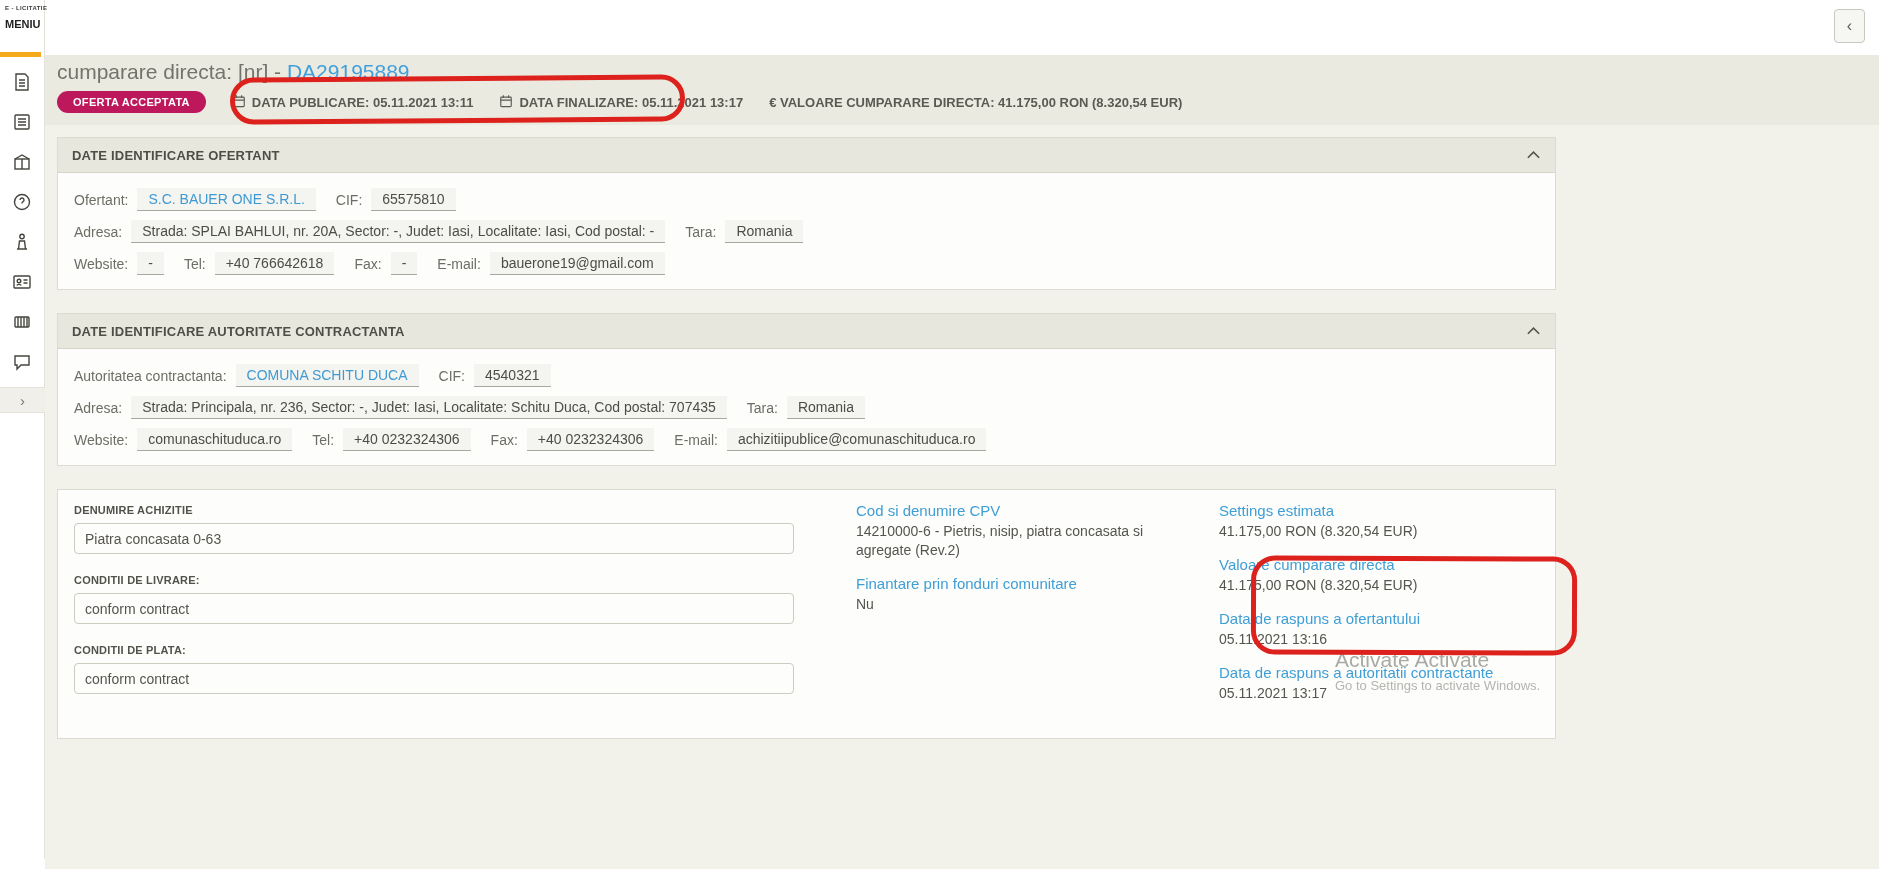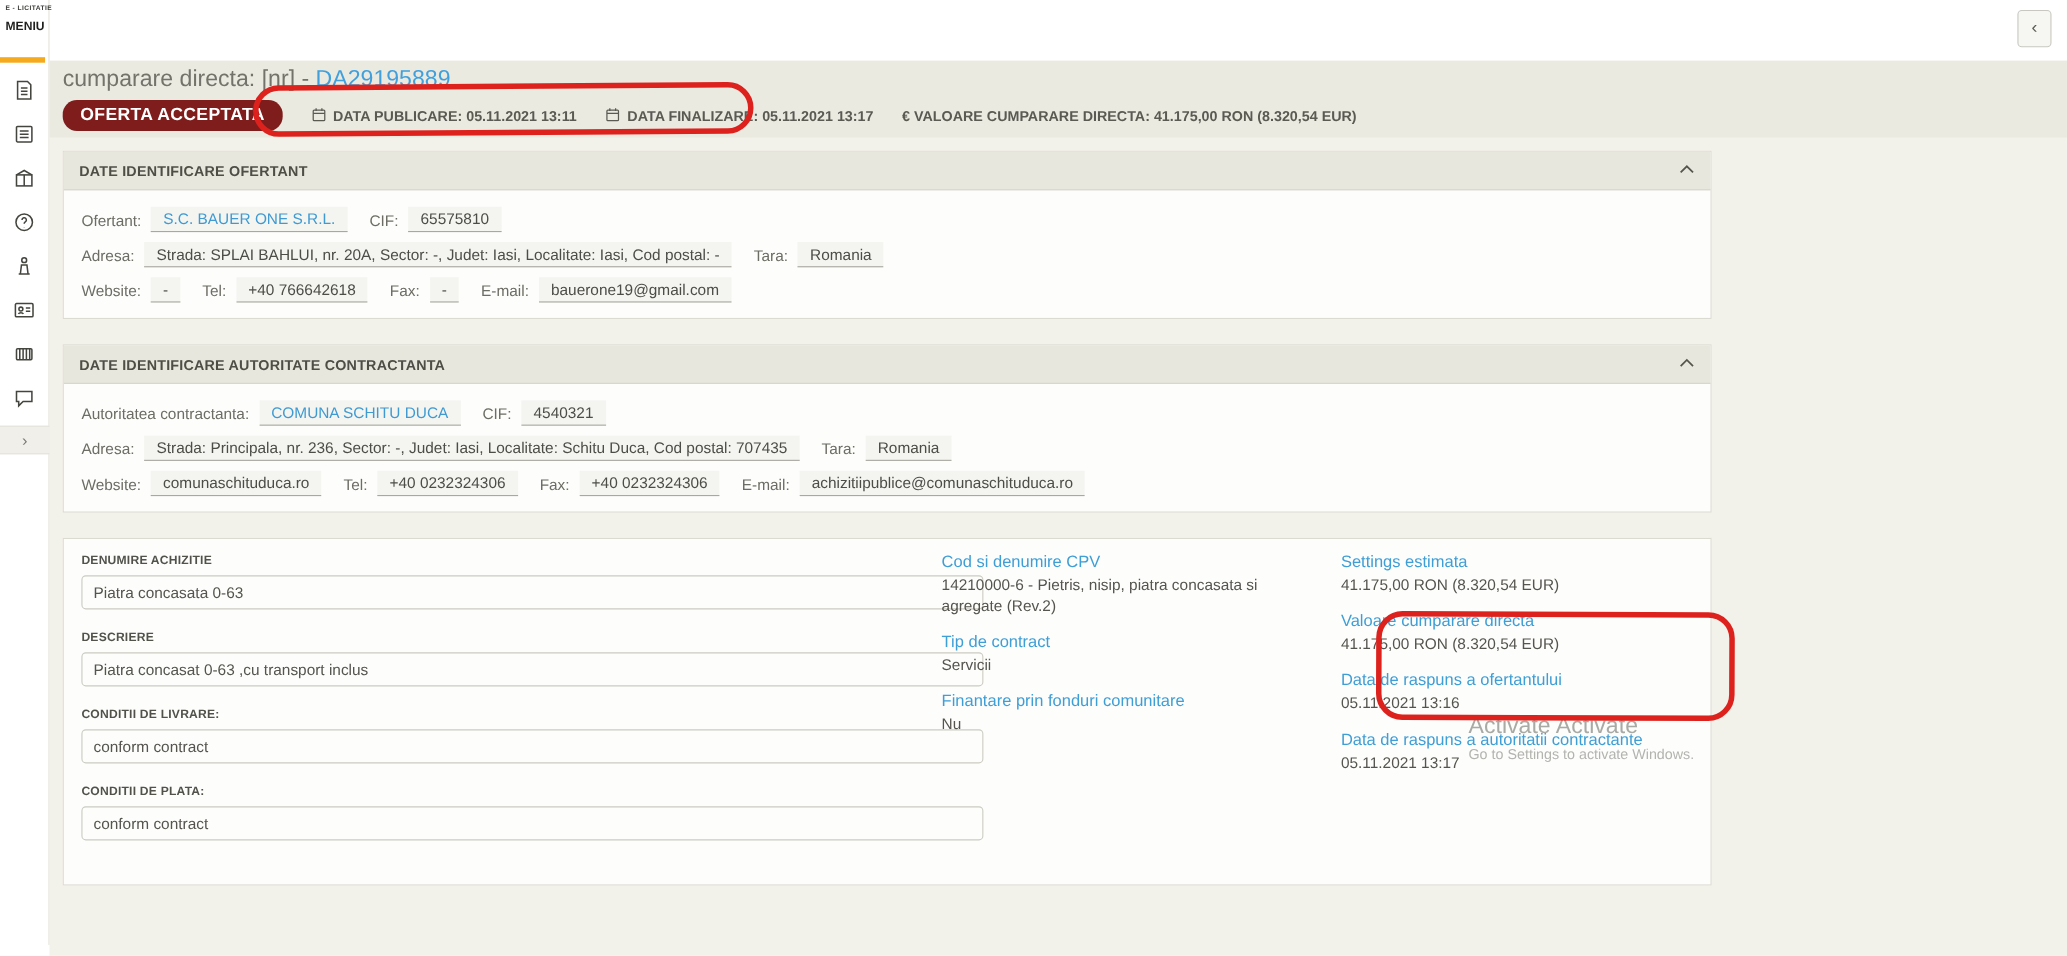--- a/index.html
+++ b/index.html
@@ -30,21 +30,21 @@
   .collapse-btn {
     position:absolute; right:14px; top:9px; width:31px; height:34px;
     background:#f6f6f3; border:1px solid #c8c8c1; border-radius:4px;
     color:#5c5c55; font-size:16px; line-height:32px; text-align:center; cursor:pointer;
   }
   .page-head { height:70px; background:#ebeae1; padding:5px 0 0 12px; }
   .page-title { font-size:21px; font-weight:400; color:#73736b; }
   .page-title a { color:#41a0dc; text-decoration:none; }
   .meta-row { display:flex; align-items:center; gap:26px; margin-top:7px; }
   .badge {
-    background:#7f1d1d; color:#fff; font-size:16px; font-weight:700;
+    background:#be185d; color:#fff; font-size:11px; font-weight:700;
     padding:5px 16px; border-radius:13px; letter-spacing:.3px; white-space:nowrap;
   }
   .meta-item { display:flex; align-items:center; gap:6px; color:#5a5a53; font-size:13px; font-weight:700; white-space:nowrap; }
   .meta-item svg { stroke:#5a5a53; fill:none; stroke-width:1.3; }
   .meta-item.euro { font-weight:700; }
   
   .card { width:1499px; margin-left:12px; background:#fdfdfc; border:1px solid #dcdbd1; }
   .card.first { margin-top:12px; }
   .card.gap { margin-top:23px; }
   .card-head {
@@ -60,21 +60,21 @@
     background:#f4f4f0; border-bottom:1px solid #a8a8a0; padding:3px 11px;
     color:#4d4d48; white-space:nowrap; font-size:14px;
   }
   .chip.link { color:#3f9ad2; cursor:pointer; }
   
   .details-body { display:flex; padding:6px 16px 20px; }
   .col-left { width:736px; flex:none; }
   .f-group { margin-bottom:20px; }
   .f-label { font-size:11px; font-weight:700; color:#52524b; letter-spacing:.2px; margin:8px 0 7px; }
   .f-input {
-    width:820px; height:31px; border:1px solid #cbcbc2; border-radius:4px;
+    width:720px; height:31px; border:1px solid #cbcbc2; border-radius:4px;
     background:#fdfdfb; padding:0 10px; font-size:14px; color:#55544e;
     font-family:"Liberation Sans", sans-serif;
   }
   .col-mid { width:322px; flex:none; margin-left:46px; padding-top:6px; }
   .col-right { width:320px; flex:none; margin-left:auto; padding-top:6px; }
   .info-block { margin-bottom:15px; }
   .info-title { color:#3e9ed6; font-size:15px; margin-bottom:3px; }
   .info-value { color:#55544e; font-size:14px; line-height:1.35; }
   
   .red-annot { position:absolute; border:5px solid #dd211c; z-index:40; pointer-events:none; }
@@ -270,40 +270,32 @@
   </section>
 
   <section class="card gap">
     <div class="details-body">
       <div class="col-left">
         <div class="f-group">
           <div class="f-label">DENUMIRE ACHIZITIE</div>
           <input class="f-input" readonly="" value="Piatra concasata 0-63" style="">
         </div>
         <div class="f-group">
-          <div class="f-label">DESCRIERE</div>
-          <input class="f-input" readonly="" value="Piatra concasat 0-63 ,cu transport inclus" style="">
-        </div>
-        <div class="f-group">
           <div class="f-label">CONDITII DE LIVRARE:</div>
           <input class="f-input" readonly="" value="conform contract" style="">
         </div>
         <div class="f-group">
           <div class="f-label">CONDITII DE PLATA:</div>
           <input class="f-input" readonly="" value="conform contract" style="">
         </div>
       </div>
       <div class="col-mid">
         <div class="info-block">
           <div class="info-title">Cod si denumire CPV</div>
           <div class="info-value">14210000-6 - Pietris, nisip, piatra concasata si agregate (Rev.2)</div>
-        </div>
-        <div class="info-block">
-          <div class="info-title">Tip de contract</div>
-          <div class="info-value">Servicii</div>
         </div>
         <div class="info-block">
           <div class="info-title">Finantare prin fonduri comunitare</div>
           <div class="info-value">Nu</div>
         </div>
       </div>
       <div class="col-right">
         <div class="info-block">
           <div class="info-title">Settings estimata</div>
           <div class="info-value">41.175,00  RON (8.320,54  EUR)</div>

